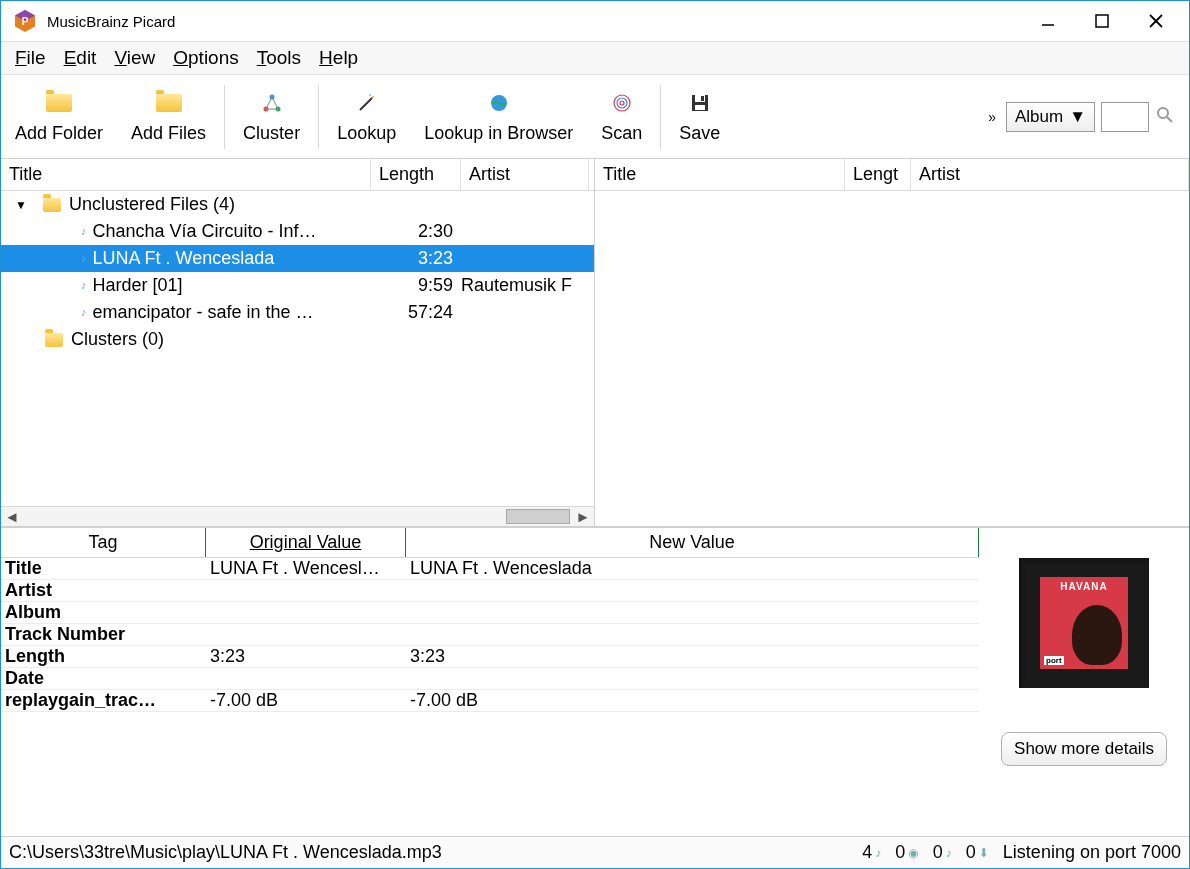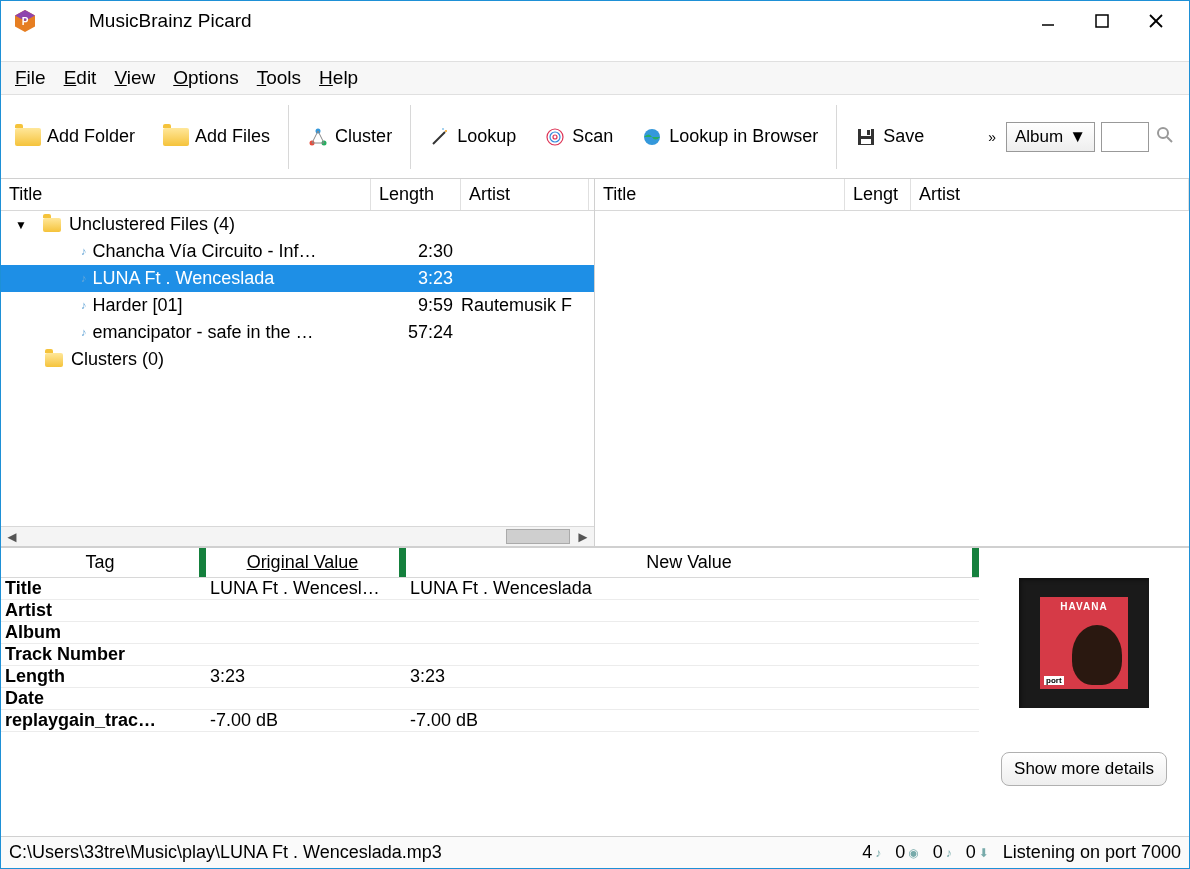--- a/index.html
+++ b/index.html
@@ -2,34 +2,34 @@
 <html><head>
 <meta charset="utf-8">
 <style>
 * { box-sizing: border-box; margin: 0; padding: 0; font-family: "Segoe UI", Tahoma, sans-serif; }
 html, body { width: 1190px; height: 869px; overflow: hidden; }
 body { border: 1px solid #1e90d6; background: #fff; display: flex; flex-direction: column; font-size: 15px; color: #000; }
 
 
 .titlebar { height: 40px; display: flex; align-items: center; padding: 0 6px; background: #fff; }
 .app-icon { width: 24px; height: 24px; margin: 0 10px 0 6px; }
-.app-title { font-size: 19px; margin-left: 42px; }
+.app-title { font-size: 15px; }
 .titlebar-spacer { flex: 1; }
 .win-btn { width: 54px; height: 40px; display: flex; align-items: center; justify-content: center; font-size: 18px; }
 .win-btn svg { width: 16px; height: 16px; }
 
 
-.menubar { height: 34px; display: flex; align-items: center; padding: 0 14px; gap: 18px; background: #f7f7f7; font-size: 19px; border-top: 1px solid #e0e0e0; border-bottom: 1px solid #e0e0e0; margin-top: 20px; }
+.menubar { height: 34px; display: flex; align-items: center; padding: 0 14px; gap: 18px; background: #f7f7f7; font-size: 19px; border-top: 1px solid #e0e0e0; border-bottom: 1px solid #e0e0e0; }
 .menubar span { cursor: default; }
 .menubar .u { text-decoration: underline; }
 
 
 .toolbar { height: 84px; display: flex; align-items: center; background: #fff; border-bottom: 1px solid #d0d0d0; }
 .tool-group { display: flex; height: 100%; }
-.tool-btn { display: flex; flex-direction: row; align-items: center; justify-content: center; padding: 0 14px; gap: 6px; font-size: 18px; }
+.tool-btn { display: flex; flex-direction: column; align-items: center; justify-content: center; padding: 0 14px; gap: 6px; font-size: 18px; }
 .tool-btn .icon-slot { height: 28px; display: flex; align-items: center; justify-content: center; }
 .toolbar-sep { width: 1px; height: 64px; background: #d8d8d8; margin: 0 4px; }
 .toolbar-spacer { flex: 1; }
 .overflow { font-size: 14px; padding: 0 10px; }
 .search-cluster { display: flex; align-items: center; gap: 6px; padding-right: 14px; }
 .search-select { border: 1px solid #999; background: linear-gradient(#fff,#eee); height: 30px; display:flex; align-items:center; padding: 0 8px; gap: 6px; font-size: 17px; }
 .search-input { border: 1px solid #999; height: 30px; width: 48px; padding: 0 4px; font-size: 15px; }
 .search-icon { color: #888; }
 
 
@@ -53,21 +53,21 @@
 .expander { font-size: 12px; width: 14px; display:inline-block; }
 .hscroll { height: 20px; border-top: 1px solid #d8d8d8; display:flex; align-items:center; background:#f4f4f4; }
 .hscroll .arrow { width:22px; text-align:center; color:#555; }
 .hscroll .track { flex:1; position:relative; height:100%; }
 .hscroll .thumb { position:absolute; right:2px; top:2px; bottom:2px; width:64px; background:#cfcfcf; border:1px solid #aaa; }
 
 
 .tag-area { flex: 1; display: flex; border-top: 1px solid #d0d0d0; }
 .tag-table-wrap { flex: 1; display:flex; flex-direction:column; }
 .tag-headers { display:flex; height:30px; border-bottom:1px solid #d8d8d8; font-size:18px; }
-.tag-h { border-right:7px solid #15803d; display:flex; align-items:center; justify-content:center; }
+.tag-h { border-right:1px solid #15803d; display:flex; align-items:center; justify-content:center; }
 .tag-h.tag { width: 205px; }
 .tag-h.orig { width: 200px; text-decoration: underline; }
 .tag-h.new { flex:1; }
 .tag-rows { }
 .tag-row { display:flex; height:22px; font-size:18px; border-bottom:1px solid #ececec; }
 .tag-row .c1 { width:205px; padding-left:4px; font-weight:bold; overflow:hidden; white-space:nowrap; text-overflow:ellipsis; }
 .tag-row .c2 { width:200px; padding-left:4px; overflow:hidden; white-space:nowrap; text-overflow:ellipsis;}
 .tag-row .c3 { flex:1; padding-left:4px; overflow:hidden; white-space:nowrap; }
 .cover-area { width: 210px; display:flex; flex-direction:column; align-items:center; justify-content:flex-start; padding:30px 10px 10px; gap: 44px; }
 .cover { width:130px; height:130px; background:#1a1a1a; display:flex; align-items:center; justify-content:center; position:relative; box-shadow: 2px 2px 4px rgba(0,0,0,.4) inset; }
@@ -163,35 +163,35 @@
             <line x1="4" y1="18" x2="16" y2="6" stroke="#333" stroke-width="2"></line>
             <circle cx="17" cy="5" r="1" fill="#f39c12"></circle>
             <circle cx="14" cy="3" r="0.8" fill="#3498db"></circle>
           </svg>
         </span>
       <span>Lookup</span>
     </div>
     <div class="tool-btn">
       <span class="icon-slot">
           <svg width="22" height="22" viewBox="0 0 22 22">
+            <circle cx="11" cy="11" r="8" fill="#3498db"></circle>
+            <path d="M3 11 Q8 6 11 11 Q14 16 19 11" fill="#27ae60"></path>
+          </svg>
+        </span>
+      <span>Lookup in Browser</span>
+    </div>
+    <div class="tool-btn">
+      <span class="icon-slot">
+          <svg width="22" height="22" viewBox="0 0 22 22">
             <circle cx="11" cy="11" r="8" fill="none" stroke="#d35" stroke-width="1.2"></circle>
             <circle cx="11" cy="11" r="5" fill="none" stroke="#38d" stroke-width="1.2"></circle>
             <circle cx="11" cy="11" r="2" fill="none" stroke="#d35" stroke-width="1.2"></circle>
           </svg>
         </span>
       <span>Scan</span>
-    </div>
-    <div class="tool-btn">
-      <span class="icon-slot">
-          <svg width="22" height="22" viewBox="0 0 22 22">
-            <circle cx="11" cy="11" r="8" fill="#3498db"></circle>
-            <path d="M3 11 Q8 6 11 11 Q14 16 19 11" fill="#27ae60"></path>
-          </svg>
-        </span>
-      <span>Lookup in Browser</span>
     </div>
   </div>
   <div class="toolbar-sep"></div>
   <div class="tool-group">
     <div class="tool-btn">
       <span class="icon-slot">
           <svg width="22" height="22" viewBox="0 0 22 22">
             <rect x="3" y="3" width="16" height="16" fill="#333"></rect>
             <rect x="6" y="3" width="10" height="7" fill="#fff"></rect>
             <rect x="12" y="4" width="3" height="5" fill="#333"></rect>

